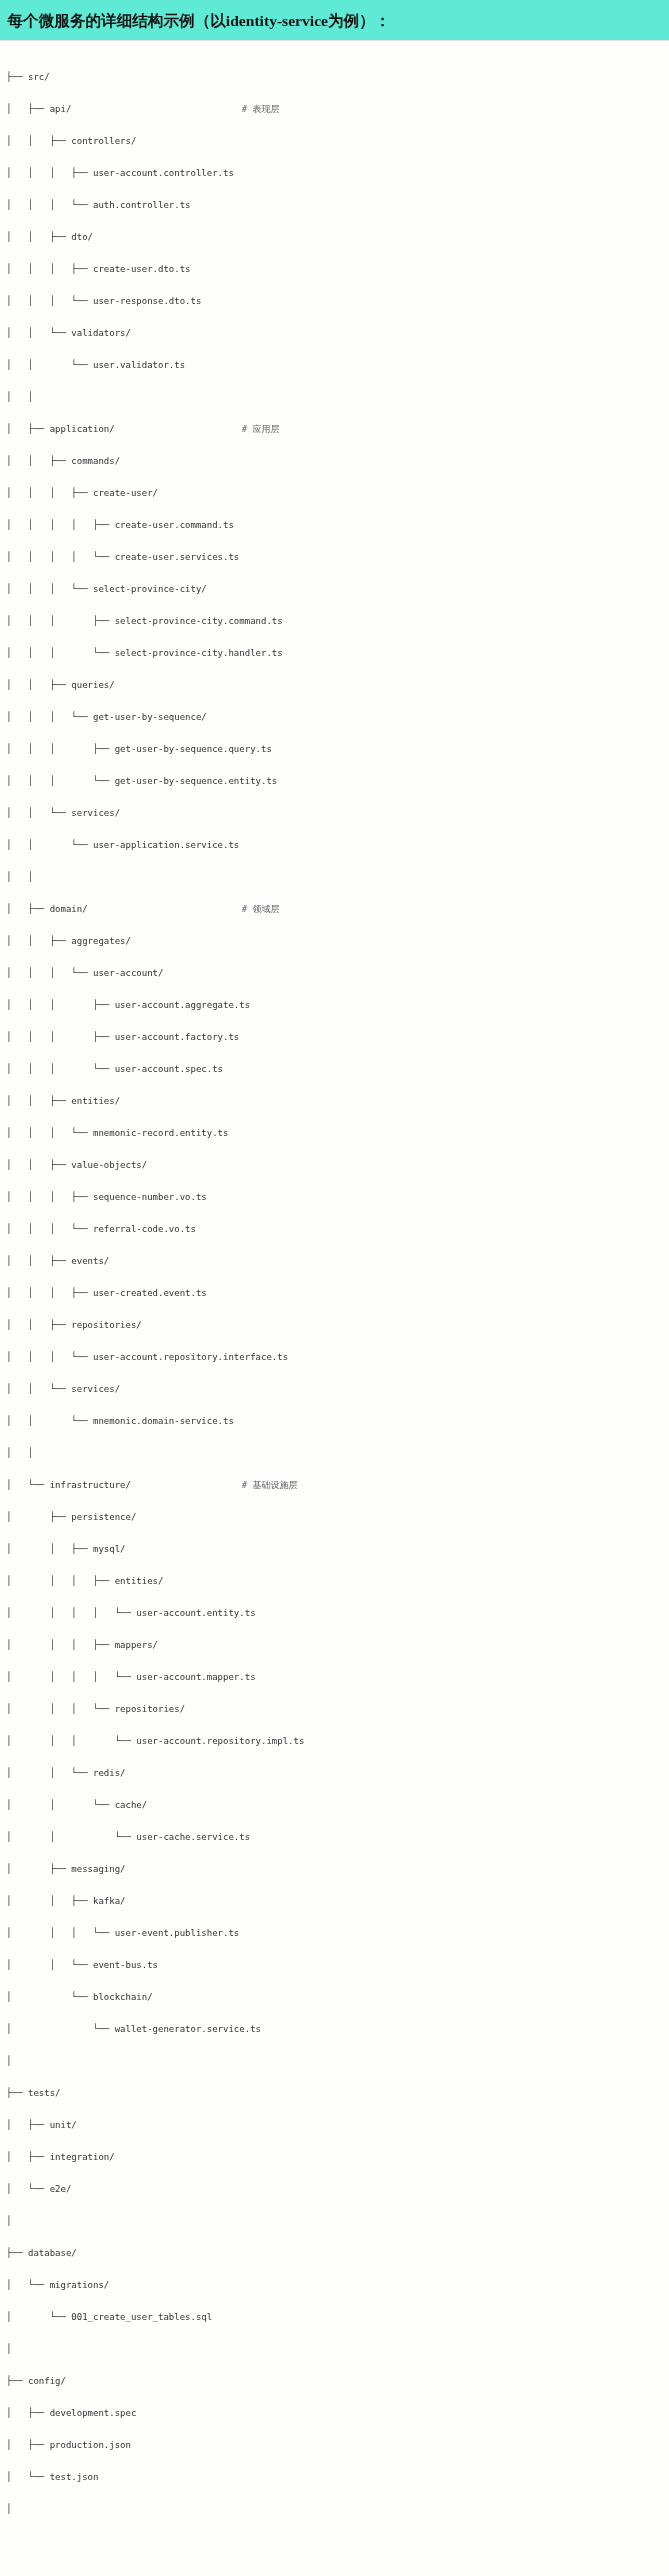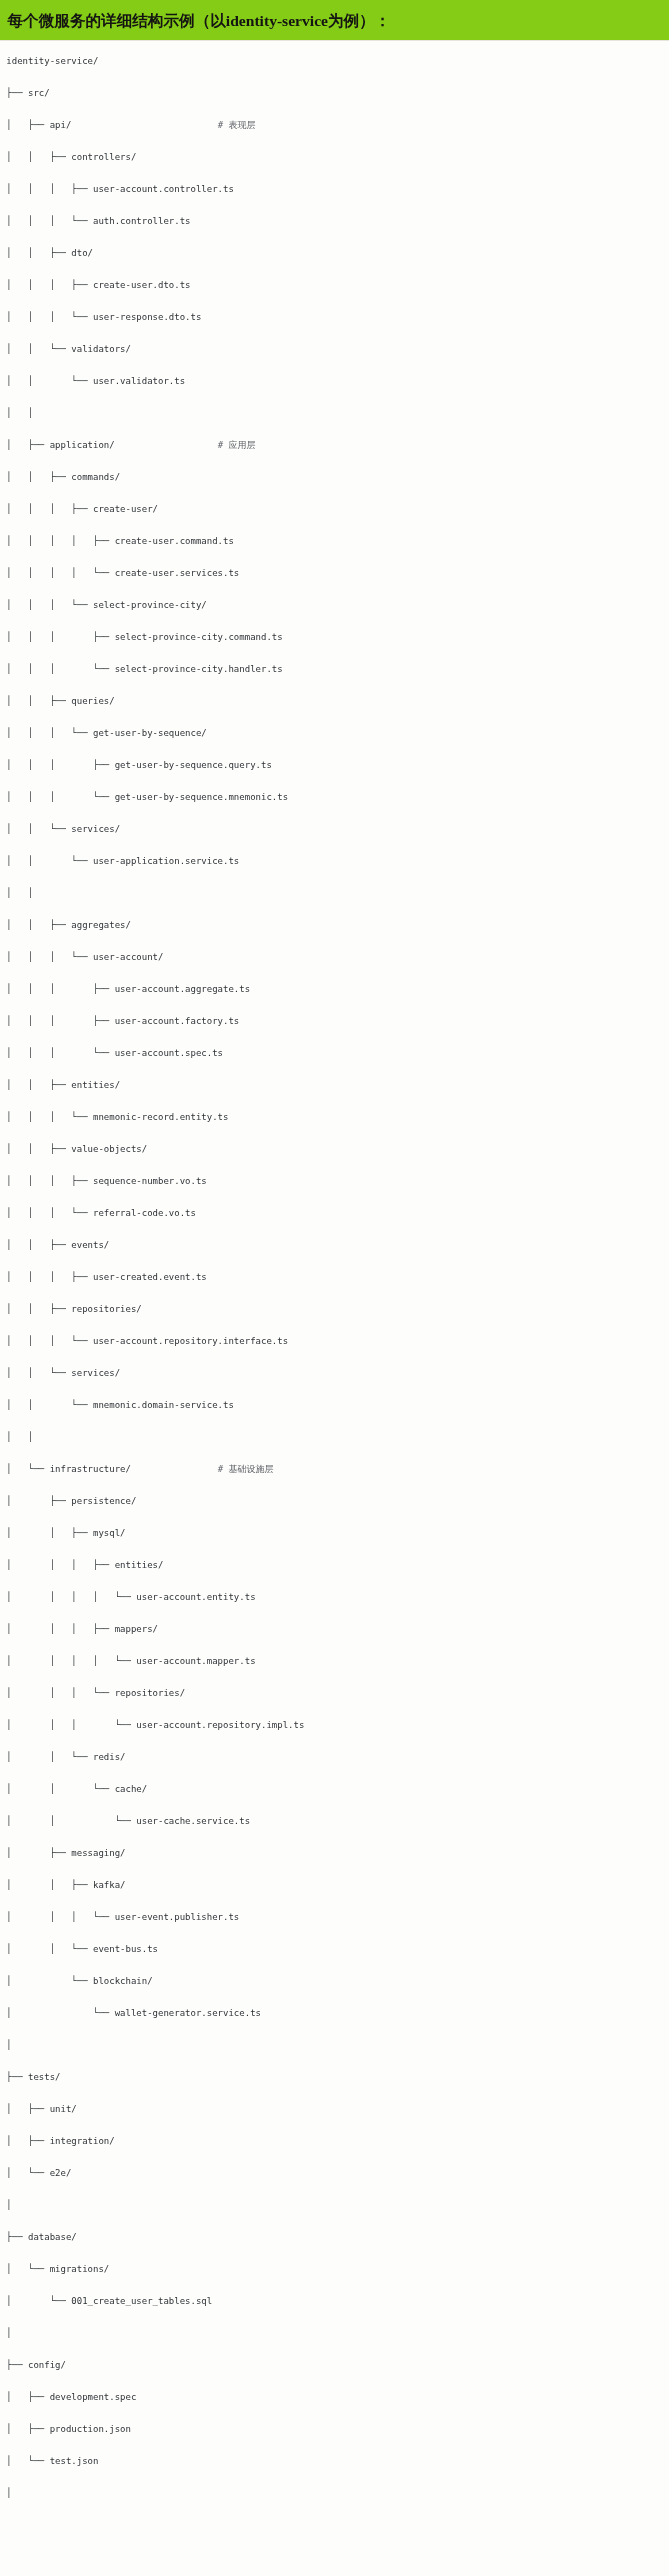--- a/index.html
+++ b/index.html
@@ -16,21 +16,21 @@
   }
 
   .page {
     width: 669px;
     box-sizing: border-box;
     background: #ffffff;
   }
 
   
   .header-block {
-    background: #84cc16;
+    background: #5eead4;
     padding: 11.3px 7.5px 8.8px 7.5px;
     border-bottom: 0.6px solid #e6e4dd;
     box-sizing: border-box;
   }
   .doc-title {
     font-family: "Liberation Serif", "DejaVu Serif", serif;
     font-weight: bold;
     font-size: 15.6px;
     line-height: 1.25;
     letter-spacing: 0px;
@@ -54,33 +54,34 @@
     margin: 0;
     tab-size: 4;
   }
   .tree .row {
     white-space: pre;
     display: block;
     height: 16px;
   }
   .tree .comment {
     color: #5c6066;
+    margin-left: 24px;
   }
 </style>
 </head>
 <body>
 
 <div class="page">
 
   <div class="header-block">
     <h1 class="doc-title">每个微服务的详细结构示例（以identity-service为例）：</h1>
   </div>
 
   <div class="tree-block">
-    <pre class="tree"><code id="tree-code"><span class="row">identity-service/</span>
+    <pre class="tree"><code id="tree-code">
 <span class="row">├── src/</span>
 <span class="row">│   ├── api/                           <span class="comment"># 表现层</span></span>
 <span class="row">│   │   ├── controllers/</span>
 <span class="row">│   │   │   ├── user-account.controller.ts</span>
 <span class="row">│   │   │   └── auth.controller.ts</span>
 <span class="row">│   │   ├── dto/</span>
 <span class="row">│   │   │   ├── create-user.dto.ts</span>
 <span class="row">│   │   │   └── user-response.dto.ts</span>
 <span class="row">│   │   └── validators/</span>
 <span class="row">│   │       └── user.validator.ts</span>
@@ -89,24 +90,25 @@
 <span class="row">│   │   ├── commands/</span>
 <span class="row">│   │   │   ├── create-user/</span>
 <span class="row">│   │   │   │   ├── create-user.command.ts</span>
 <span class="row">│   │   │   │   └── create-user.services.ts</span>
 <span class="row">│   │   │   └── select-province-city/</span>
 <span class="row">│   │   │       ├── select-province-city.command.ts</span>
 <span class="row">│   │   │       └── select-province-city.handler.ts</span>
 <span class="row">│   │   ├── queries/</span>
 <span class="row">│   │   │   └── get-user-by-sequence/</span>
 <span class="row">│   │   │       ├── get-user-by-sequence.query.ts</span>
-<span class="row">│   │   │       └── get-user-by-sequence.mnemonic.ts</span>
+<span class="row">│   │   │       └── get-user-by-sequence.entity.ts</span>
 <span class="row">│   │   └── services/</span>
 <span class="row">│   │       └── user-application.service.ts</span>
 <span class="row">│   │</span>
+<span class="row">│   ├── domain/                        <span class="comment"># 领域层</span></span>
 <span class="row">│   │   ├── aggregates/</span>
 <span class="row">│   │   │   └── user-account/</span>
 <span class="row">│   │   │       ├── user-account.aggregate.ts</span>
 <span class="row">│   │   │       ├── user-account.factory.ts</span>
 <span class="row">│   │   │       └── user-account.spec.ts</span>
 <span class="row">│   │   ├── entities/</span>
 <span class="row">│   │   │   └── mnemonic-record.entity.ts</span>
 <span class="row">│   │   ├── value-objects/</span>
 <span class="row">│   │   │   ├── sequence-number.vo.ts</span>
 <span class="row">│   │   │   └── referral-code.vo.ts</span>

